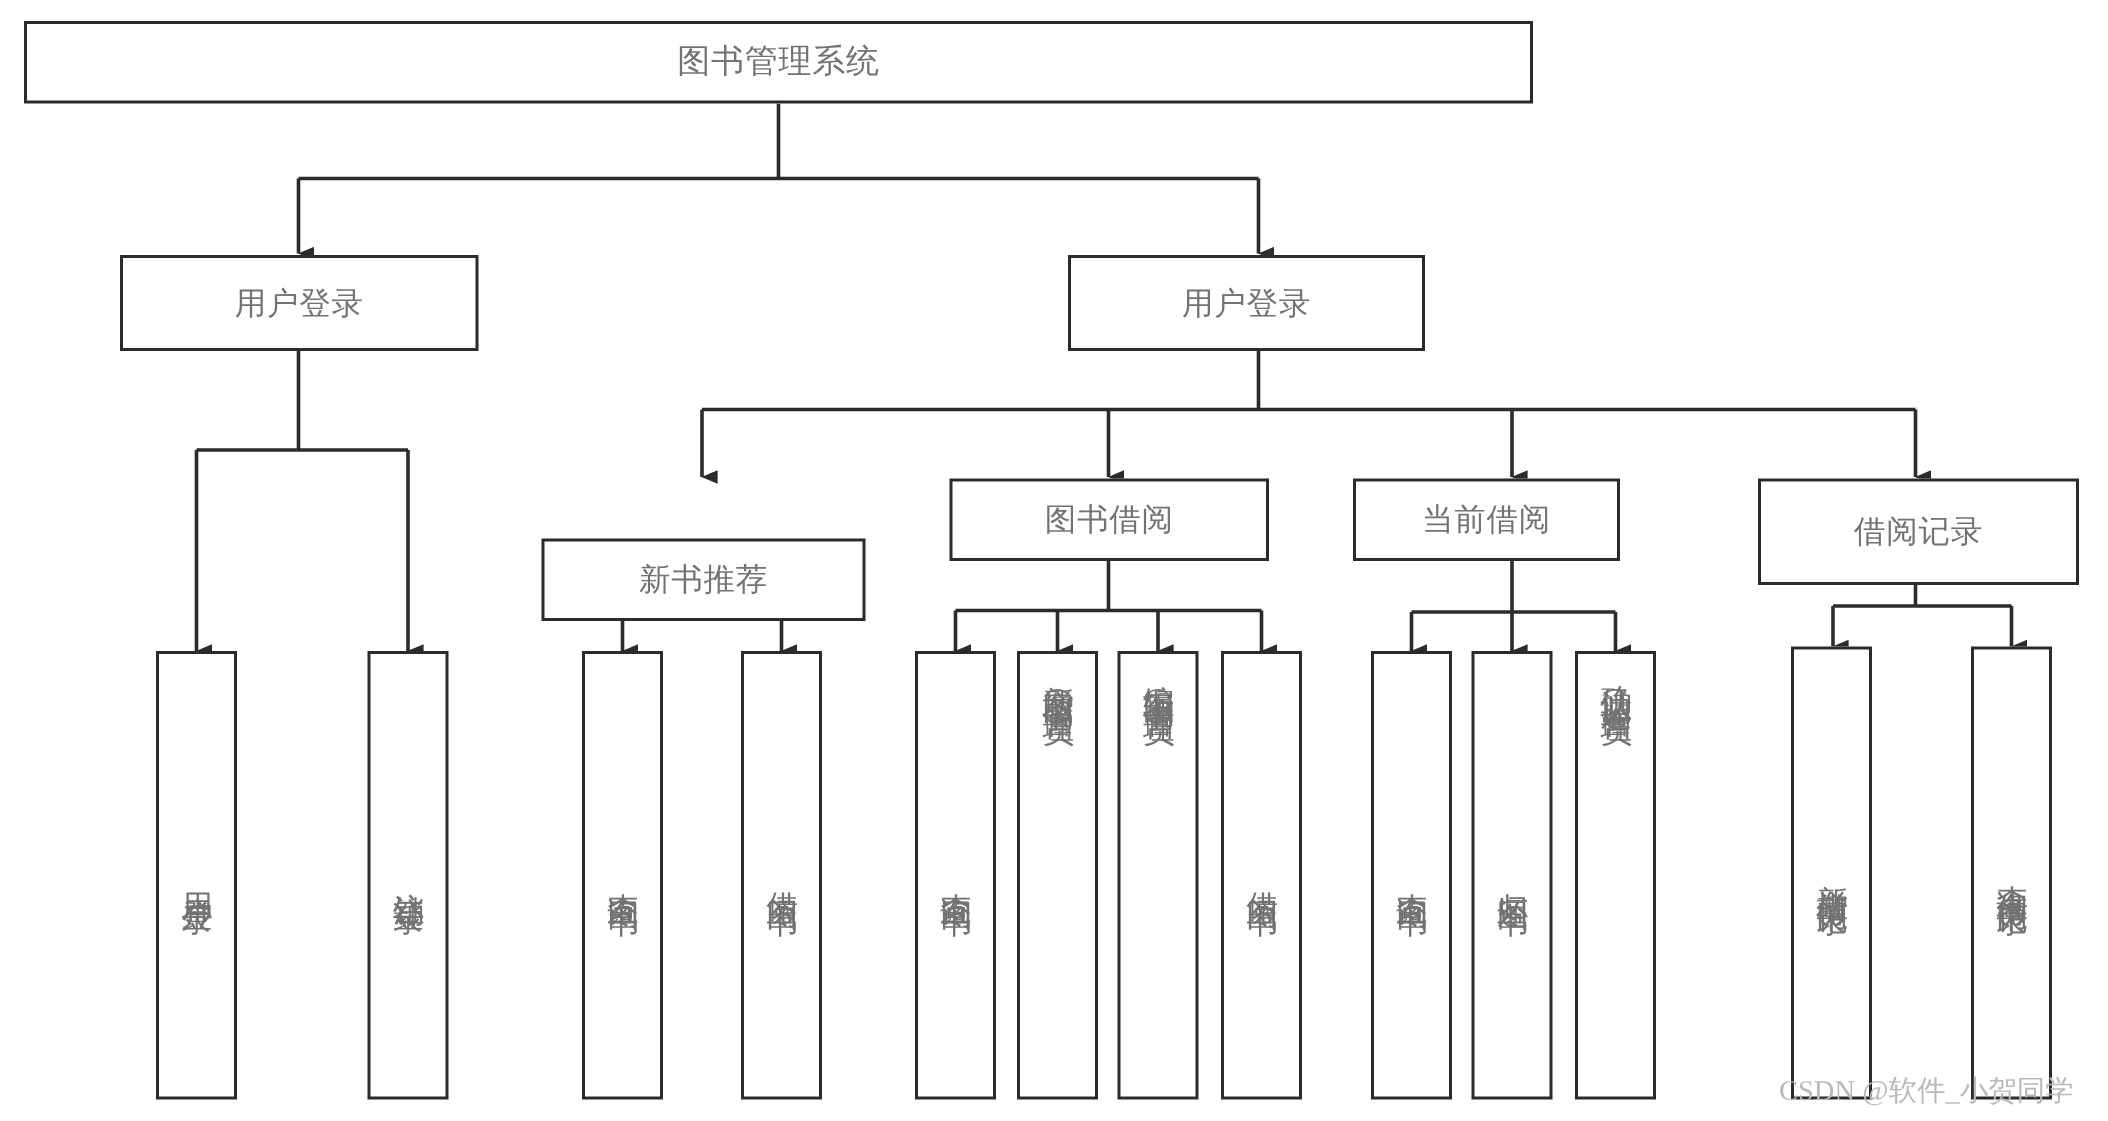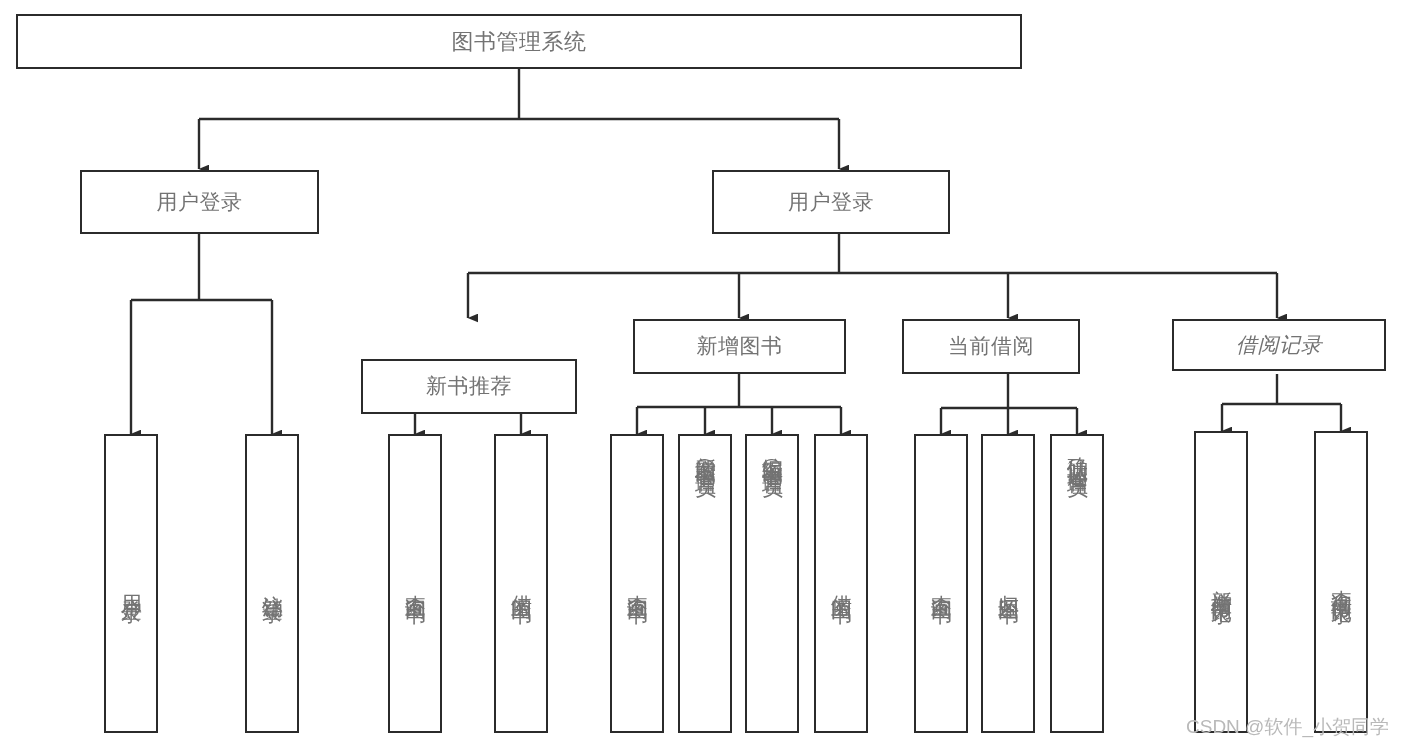--- a/index.html
+++ b/index.html
@@ -71,21 +71,21 @@
     padding-top: 0;
   }
   #watermark {
     position: absolute;
     left: 1186px;
     top: 714px;
     font-size: 19px;
     color: #b9b9b9;
     white-space: nowrap;
     z-index: 5;
-    font-family: Liberation Sans, sans-serif;
+    font-family: Liberation Serif, serif;
   }
 </style>
 </head>
 <body>
 
 <div id="diagram-root">
 
   <svg id="wires" viewBox="0 0 1405 747" width="1405" height="747" xmlns="http://www.w3.org/2000/svg">
     <defs>
       <marker id="arrowhead" markerWidth="9" markerHeight="11" refX="4.5" refY="10.4" orient="auto" markerUnits="userSpaceOnUse">
@@ -150,28 +150,28 @@
 
   <div class="node horiz" style="left:712px; top:170px; width:238px; height:64px;">
     <span class="node-label">用户登录</span>
   </div>
 
   <div class="node horiz" style="left:361px; top:319px; width:216px; height:55px;margin-top:40px;">
     <span class="node-label">新书推荐</span>
   </div>
 
   <div class="node horiz" style="left:633px; top:319px; width:213px; height:55px;">
-    <span class="node-label">新增图书</span>
+    <span class="node-label">图书借阅</span>
   </div>
 
   <div class="node horiz" style="left:902px; top:319px; width:178px; height:55px;">
     <span class="node-label">当前借阅</span>
   </div>
 
-  <div class="node horiz" style="left:1172px; top:319px; width:214px; height:52px;font-style:italic;">
+  <div class="node horiz" style="left:1172px; top:319px; width:214px; height:71px;">
     <span class="node-label">借阅记录</span>
   </div>
 
   <div class="node vert center-v" style="left:104px; top:434px; width:54px; height:299px;">
     <span class="node-label">用户登录</span>
   </div>
 
   <div class="node vert center-v" style="left:245px; top:434px; width:54px; height:299px;">
     <span class="node-label">注销登录</span>
   </div>

